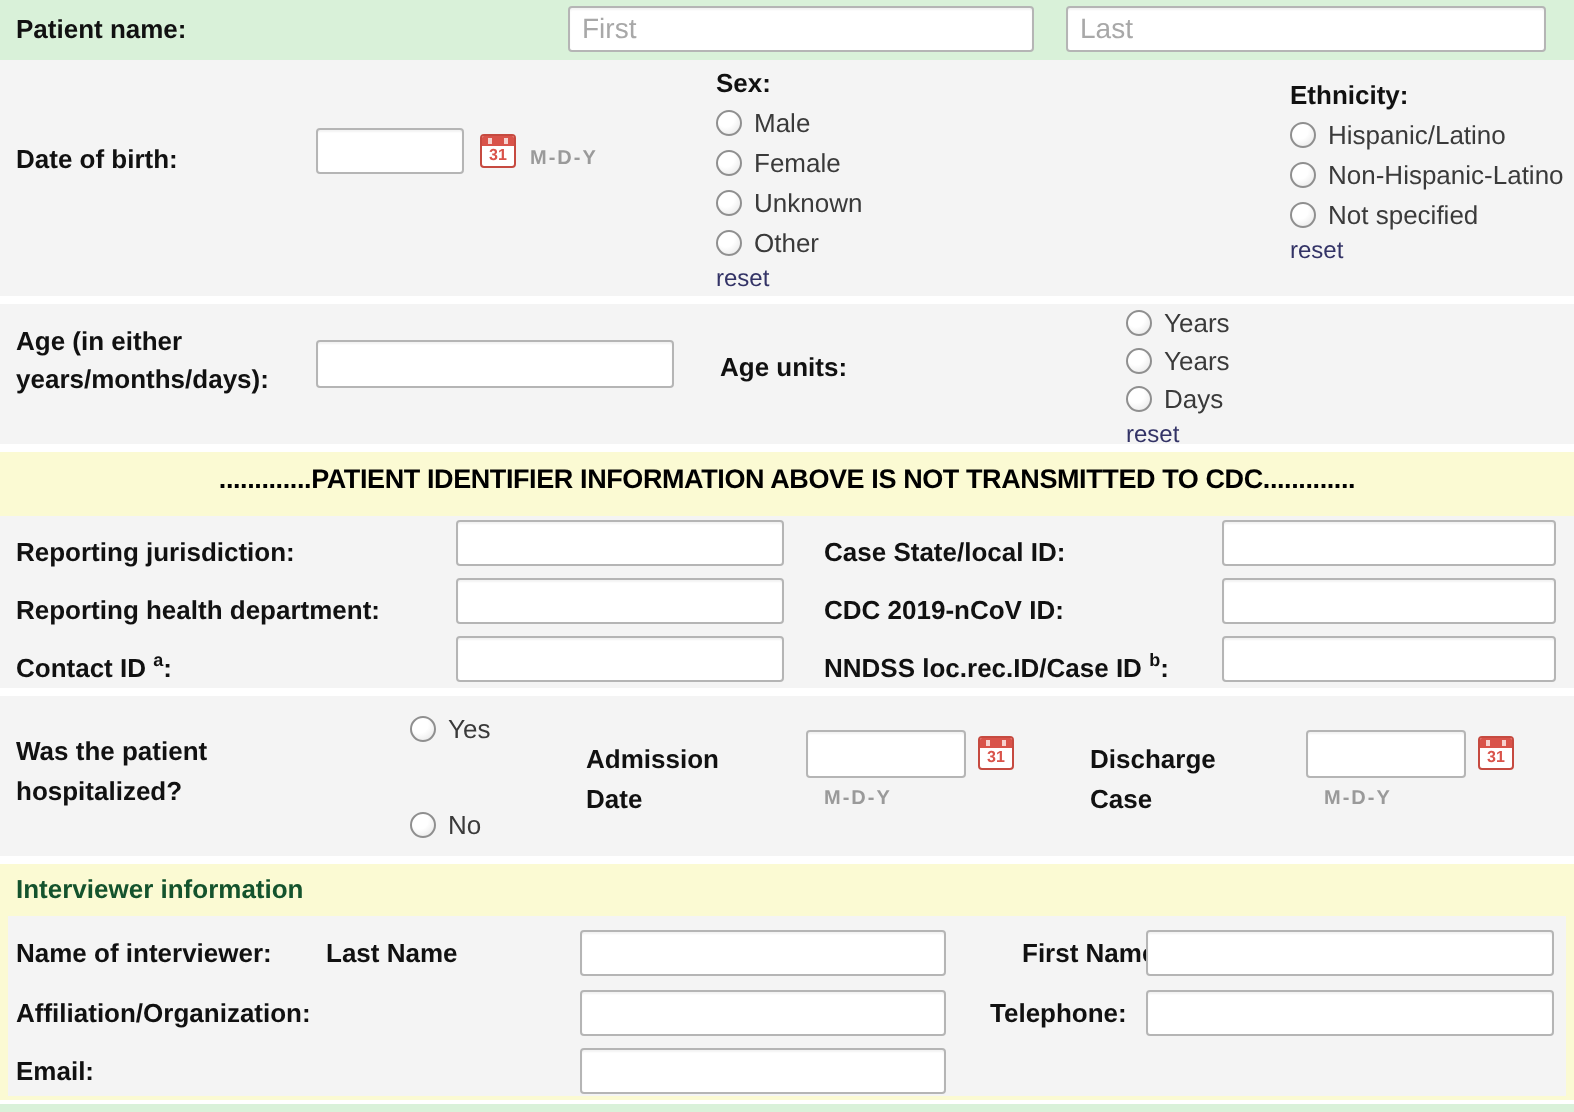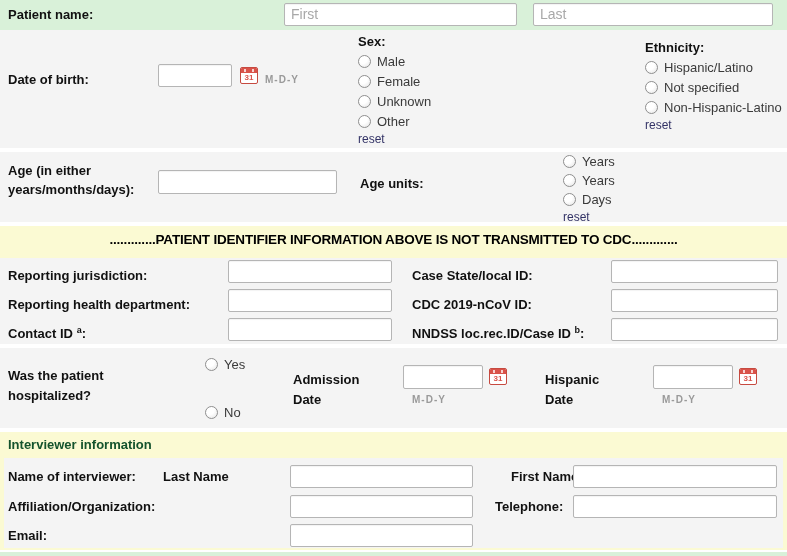--- a/index.html
+++ b/index.html
@@ -93,25 +93,25 @@
     </div>
 
     <div class="vcol" style="left:645px; top:9px;">
       <span class="hd">Ethnicity:</span>
       <label class="opt">
           <span class="radio"></span>
           <span>Hispanic/Latino</span>
         </label>
       <label class="opt">
           <span class="radio"></span>
+          <span>Non-Hispanic-Latino</span>
+        </label>
+      <label class="opt">
+          <span class="radio"></span>
           <span>Not specified</span>
-        </label>
-      <label class="opt">
-          <span class="radio"></span>
-          <span>Non-Hispanic-Latino</span>
         </label>
       <span class="reset">reset</span>
     </div>
   </div>
 
   <div class="sec" id="sec-age">
     <span class="blab" style="left:8px; top:9px; width:150px; line-height:19px;">Age (in either years/months/days):</span>
     <input class="txt-input" style="left: 158px; top: 18px; width: 179px; height: 24px;">
     <span class="blab" style="left:360px; top:22px; line-height:20px;">Age units:</span>
     <div class="vcol" style="left:563px; top:0px;">
@@ -173,21 +173,21 @@
         </label>
       <span class="reset" style="height:14px; line-height:14px;">reset</span>
     </div>
     <span class="blab" style="left:293px; top:22px; width:85px; line-height:20px;">Admission Date</span>
     <input class="txt-input" style="left: 403px; top: 17px; width: 80px; height: 24px;">
     <span class="cal" style="left:489px; top:20px;">
         <span class="cal-top"></span>
         <span class="cal-day">31</span>
       </span>
     <span class="hint" style="left:412px; top:46px;">M-D-Y</span>
-    <span class="blab" style="left:545px; top:22px; width:85px; line-height:20px;">Hispanic Date</span>
+    <span class="blab" style="left:545px; top:22px; width:85px; line-height:20px;">Discharge Case</span>
     <input class="txt-input" style="left: 653px; top: 17px; width: 80px; height: 24px;">
     <span class="cal" style="left:739px; top:20px;">
         <span class="cal-top"></span>
         <span class="cal-day">31</span>
       </span>
     <span class="hint" style="left:662px; top:46px;">M-D-Y</span>
   </div>
 
   <div class="sec" id="sec-int">
     <span class="int-head">Interviewer information</span>

